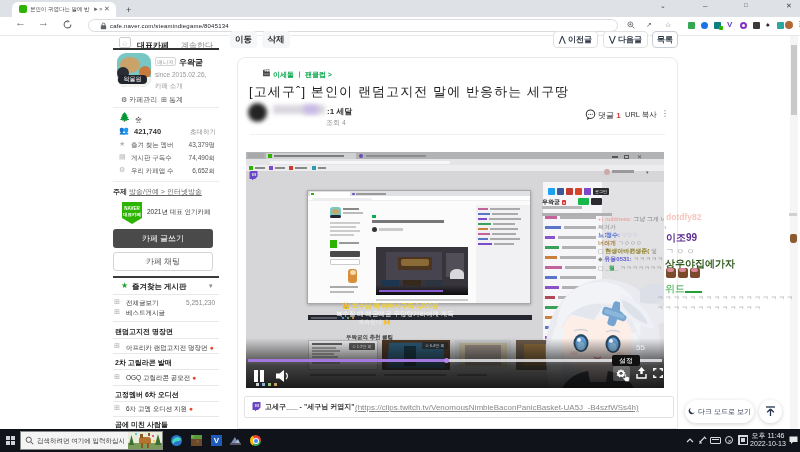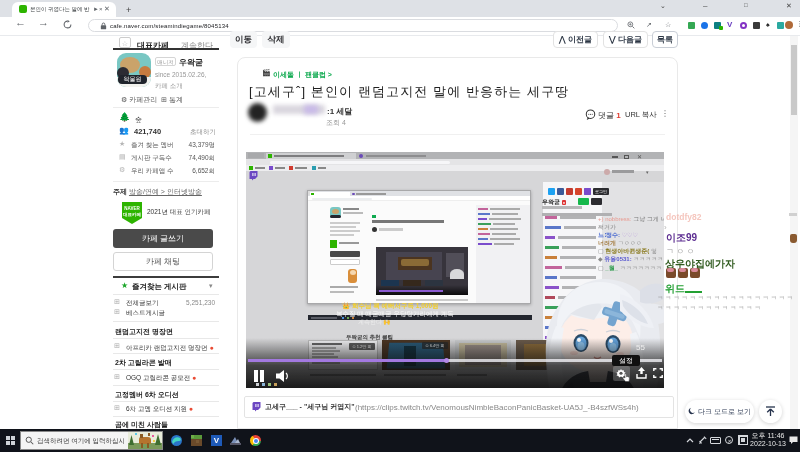--- a/index.html
+++ b/index.html
@@ -450,39 +450,39 @@
     </div>
 </div>
 
 <div class="abs" style="left:244px;top:396px;width:430px;height:22px;border:1px solid #e3e3e3;border-radius:2px;"></div>
 <svg class="abs" style="left:252px;top:402px;" width="9" height="10" viewBox="0 0 9 10">
     <path d="M1.5 0 L8.5 0 L8.5 5.5 L6 8 L4.5 8 L3 9.5 L3 8 L0.5 8 L0.5 1 Z" fill="#6b46c2"></path>
     <rect x="3.4" y="2" width="1" height="3" fill="#fff"></rect>
     <rect x="5.6" y="2" width="1" height="3" fill="#fff"></rect>
   </svg>
 <div class="abs" style="left:265px;top:402px;font-size:7px;color:#333;font-weight:bold;">고세구___ - "세구님 커엽지"</div>
-<div class="abs" style="left:355px;top:403px;font-size:8px;color:#888;letter-spacing:0px;">(https://clips.twitch.tv/VenomousNimbleBaconPanicBasket-UA5J_-B4szfWSs4h)</div>
+<div class="abs" style="left:355px;top:403px;font-size:8px;color:#888;text-decoration:underline;letter-spacing:0px;">(https://clips.twitch.tv/VenomousNimbleBaconPanicBasket-UA5J_-B4szfWSs4h)</div>
 
 <div class="abs" style="left:666px;top:212px;font-size:8.5px;color:#f2b3a8;font-weight:bold;opacity:0.75;">dotdfy82</div>
 <div class="abs" style="left:664px;top:223px;font-size:8px;color:#b5b5b5;">›</div>
 <div class="abs" style="left:666px;top:231px;font-size:10px;color:#5c2d91;font-weight:bold;">이조99</div>
 <div class="abs" style="left:790px;top:234px;width:7px;height:9px;background:#8a5a30;border-radius:2px 2px 3px 3px;"></div>
 <div class="abs" style="left:789px;top:213px;width:8px;height:3px;background:#d0d0d0;"></div>
 <div class="abs" style="left:666px;top:246px;font-size:8px;color:#9a9a9a;">ㄱ ㅇ ㅇ</div>
 <div class="abs" style="left:665px;top:257px;font-size:10px;color:#2f5a1e;font-weight:bold;">상우야집에가자</div>
 <div class="abs" style="left:666px;top:268px;width:10px;height:10px;background:#7a4a2a;border-radius:2px;">
     <div style="position:absolute;left:1px;top:0px;width:7px;height:4px;background:#d98a9a;border-radius:2px;"></div>
   </div>
 <div class="abs" style="left:678px;top:268px;width:10px;height:10px;background:#7a4a2a;border-radius:2px;">
     <div style="position:absolute;left:1px;top:0px;width:7px;height:4px;background:#d98a9a;border-radius:2px;"></div>
   </div>
 <div class="abs" style="left:690px;top:268px;width:10px;height:10px;background:#7a4a2a;border-radius:2px;">
     <div style="position:absolute;left:1px;top:0px;width:7px;height:4px;background:#d98a9a;border-radius:2px;"></div>
   </div>
-<div class="abs" style="left:665px;top:282px;font-size:10px;color:#23a033;font-weight:bold;">위드</div>
+<div class="abs" style="left:665px;top:282px;font-size:10px;color:#23a033;font-weight:normal;">위드</div>
 <div class="abs" style="left:685px;top:291px;width:17px;height:1.5px;background:#23a033;"></div>
 <div class="abs" style="left:657px;top:294px;font-size:6.5px;color:#9a9a9a;letter-spacing:1.6px;">ㅋㅋㅋㅋㅋㅋㅋㅋㅋㅋㅋㅋㅋㅋㅋㅋㅋ</div>
 <div class="abs" style="left:657px;top:304px;font-size:6.5px;color:#9a9a9a;letter-spacing:1.6px;">ㅋㅋㅋㅋㅋㅋㅋㅋㅋㅋㅋㅋㅋ</div>
 
 <div class="abs" style="left:685px;top:400px;width:69px;height:23px;background:#fff;border-radius:12px;box-shadow:0 1px 4px rgba(0,0,0,0.18);font-size:7px;color:#26334d;text-align:center;line-height:23px;"><svg style="vertical-align:-1px;" width="8" height="8" viewBox="0 0 10 10">
       <path d="M8.5 6.5 A4 4 0 1 1 4 1 A3.4 3.4 0 0 0 8.5 6.5 Z" fill="#26334d"></path>
     </svg> 다크 모드로 보기</div>
 <div class="abs" style="left:759px;top:400px;width:23px;height:23px;background:#fff;border-radius:50%;box-shadow:0 1px 4px rgba(0,0,0,0.18);"></div>
 <svg class="abs" style="left:765px;top:406px;" width="11" height="11" viewBox="0 0 11 11">
     <path d="M1 1 H10" stroke="#26334d" stroke-width="1.3" fill="none"></path>

